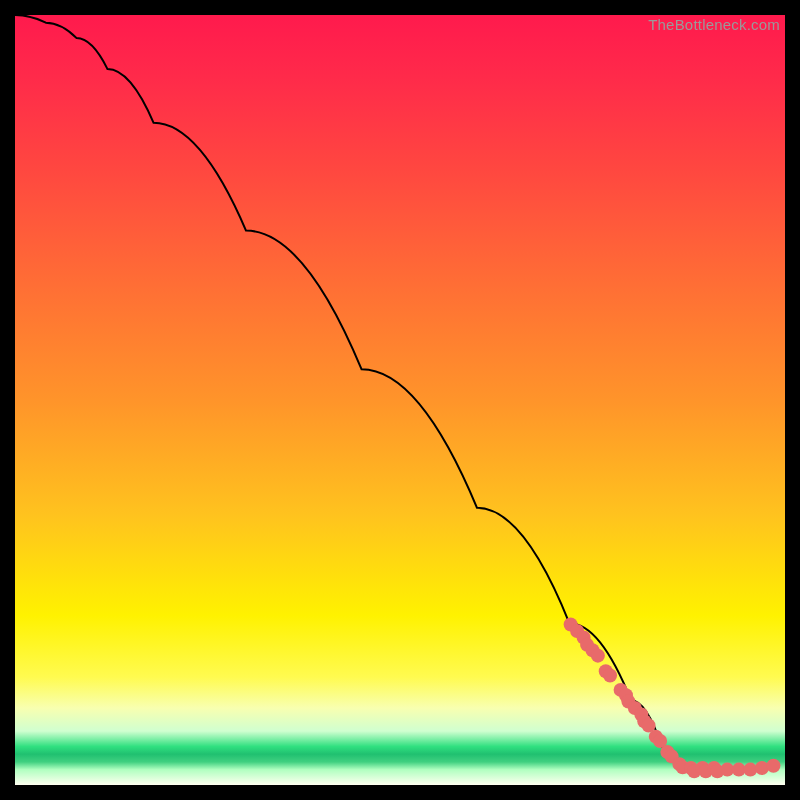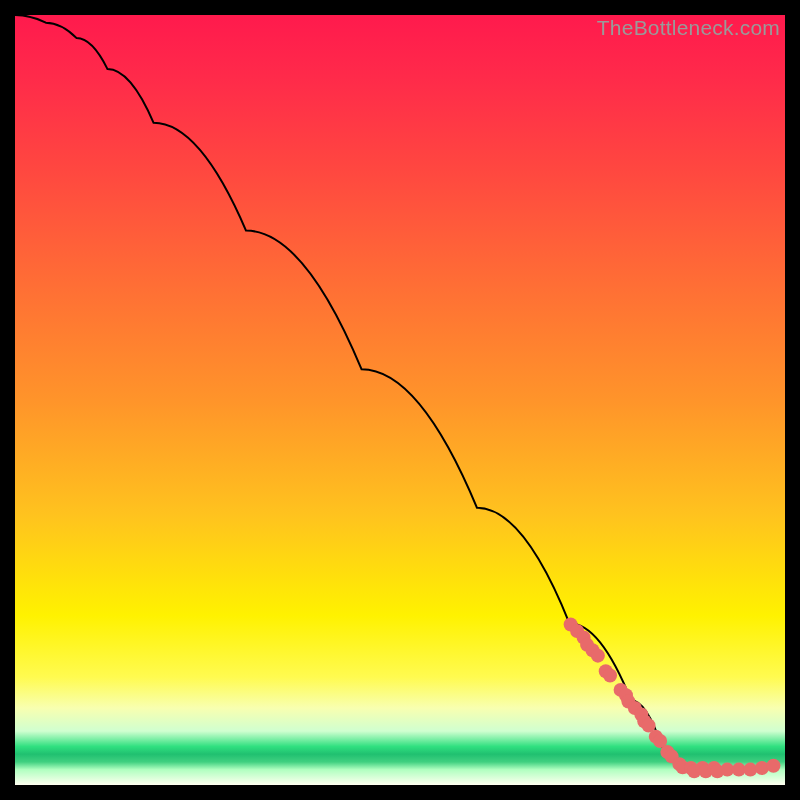--- a/index.html
+++ b/index.html
@@ -33,21 +33,21 @@
       #40d080 97%,
       #b0ffc0 98%,
       #fffff0 100%
     );
   }
   .watermark {
     position: absolute;
     top: 16px;
     right: 20px;
     color: #9a9a9a;
-    font-size: 21px;
+    font-size: 15px;
     font-weight: 500;
     letter-spacing: 0.2px;
     z-index: 10;
   }
   svg.overlay {
     position: absolute;
     left: 15px;
     top: 15px;
     width: 770px;
     height: 770px;

